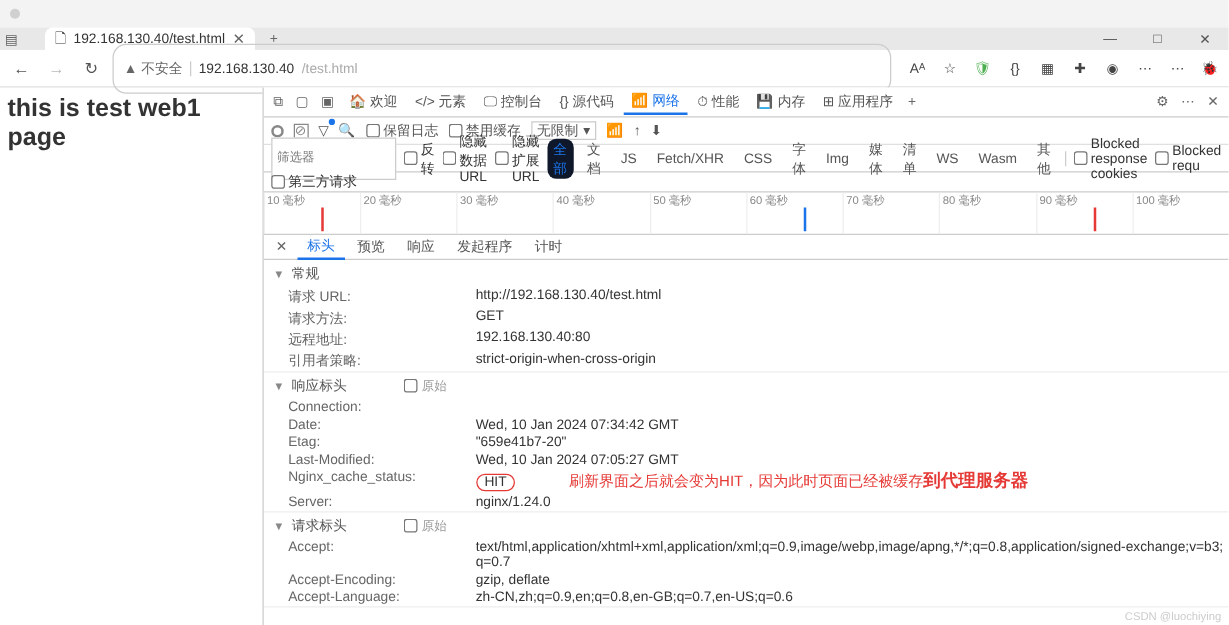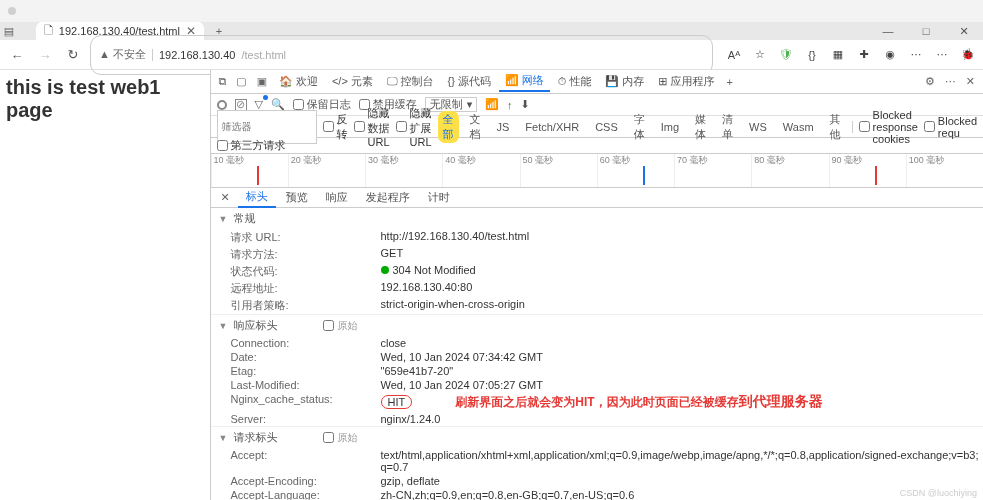--- a/index.html
+++ b/index.html
@@ -29,21 +29,21 @@
 .tool2{height:22px;border-bottom:1px solid #e0e0e0;display:flex;align-items:center;padding:0 6px;gap:8px;font-size:11px;color:#555}
 .rec{width:10px;height:10px;border-radius:50%;border:2px solid #888}
 .stop{width:12px;height:12px;border:1px solid #888;color:#888;display:flex;align-items:center;justify-content:center}
 .cfg-icon{display:flex;align-items:center;gap:1px}
 .cb{display:flex;align-items:center;gap:3px}
 .cb input{width:11px;height:11px}
 .sel{border:1px solid #ccc;padding:0 4px;height:15px;display:flex;align-items:center;gap:4px}
 .tool3{height:22px;border-bottom:1px solid #ccc;display:flex;align-items:center;padding:0 6px;gap:6px;font-size:11px}
 .filter-in{border:1px solid #ccc;height:15px;width:100px;padding:16px 4px;color:#999;font-size:10px}
 .pill{padding:1px 5px;border-radius:7px;color:#555}
-.pill.active{background:#fde047;color:#1a73e8}
+.pill.active{background:#0f172a;color:#1a73e8}
 .tool4{height:16px;border-bottom:1px solid #ccc;display:flex;align-items:center;padding:0 6px}
 .timeline{height:34px;border-bottom:1px solid #ccc;display:flex;position:relative;font-size:9px;color:#888}
 .tick{flex:1;border-left:1px solid #eee;padding-left:2px}
 .mark{position:absolute;top:12px;bottom:2px;width:2px}
 .split{flex:1;display:flex;overflow:hidden}
 .reqlist{width:118px;border-right:1px solid #ccc}
 .reqhead{height:20px;border-bottom:1px solid #ccc;padding:3px 6px;background:#f7f7f7;font-size:11px}
 .reqitem{padding:3px 6px;background:#dbe7ff;border-bottom:1px solid #eee;display:flex;align-items:center;gap:4px;font-size:11px}
 .file-icon{width:10px;height:12px;border:1px solid #888;border-radius:1px}
 .detail{flex:1;display:flex;flex-direction:column;overflow:auto}
@@ -52,21 +52,21 @@
 .dtab.active{color:#1a73e8;border-bottom:2px solid #1a73e8}
 .close-x{padding:0 6px;color:#666;cursor:pointer}
 .section{border-bottom:1px solid #eee}
 .shead{padding:3px 8px;color:#555;display:flex;align-items:center;gap:6px;font-size:11px}
 .tri{color:#888;font-size:9px}
 .kv{display:flex;padding:1px 0 1px 20px;font-size:11px}
 .k{width:150px;color:#666}
 .v{flex:1;color:#333;word-break:break-all}
 .status-dot{width:8px;height:8px;border-radius:50%;background:#0a0;display:inline-block;margin-right:4px}
 .hit{border:1.5px solid #e53935;border-radius:10px;padding:0 6px;color:#333}
-.anno{color:#e53935;font-size:12px;font-weight:700}
+.anno{color:#e53935;font-size:12px;font-weight:400}
 .anno b{font-size:14px}
 .raw{color:#999;font-size:10px}
 .watermark{position:absolute;bottom:2px;right:6px;color:#ccc;font-size:9px}
 </style>
 </head>
 <body>
 
 <div class="titlebar">
   <span class="dots"></span>
 </div>
@@ -237,24 +237,20 @@
           <div id="general-rows">
               <div class="kv">
                 <div class="k">请求 URL:</div>
                 <div class="v">http://192.168.130.40/test.html</div>
               </div>
               <div class="kv">
                 <div class="k">请求方法:</div>
                 <div class="v">GET</div>
               </div>
               <div class="kv">
-                <div class="k">状态代码:</div>
-                <div class="v"><span class="status-dot"></span>304 Not Modified</div>
-              </div>
-              <div class="kv">
                 <div class="k">远程地址:</div>
                 <div class="v">192.168.130.40:80</div>
               </div>
               <div class="kv">
                 <div class="k">引用者策略:</div>
                 <div class="v">strict-origin-when-cross-origin</div>
               </div>
             </div>
         </div>
 
@@ -263,21 +259,20 @@
               <span class="tri">▼</span>
               <span>响应标头</span>
               <label class="cb raw" style="margin-left:40px">
                 <input type="checkbox" style="">
                 <span>原始</span>
               </label>
             </div>
           <div id="resp-rows">
               <div class="kv">
                 <div class="k">Connection:</div>
-                <div class="v">close</div>
               </div>
               <div class="kv">
                 <div class="k">Date:</div>
                 <div class="v">Wed, 10 Jan 2024 07:34:42 GMT</div>
               </div>
               <div class="kv">
                 <div class="k">Etag:</div>
                 <div class="v">"659e41b7-20"</div>
               </div>
               <div class="kv">

